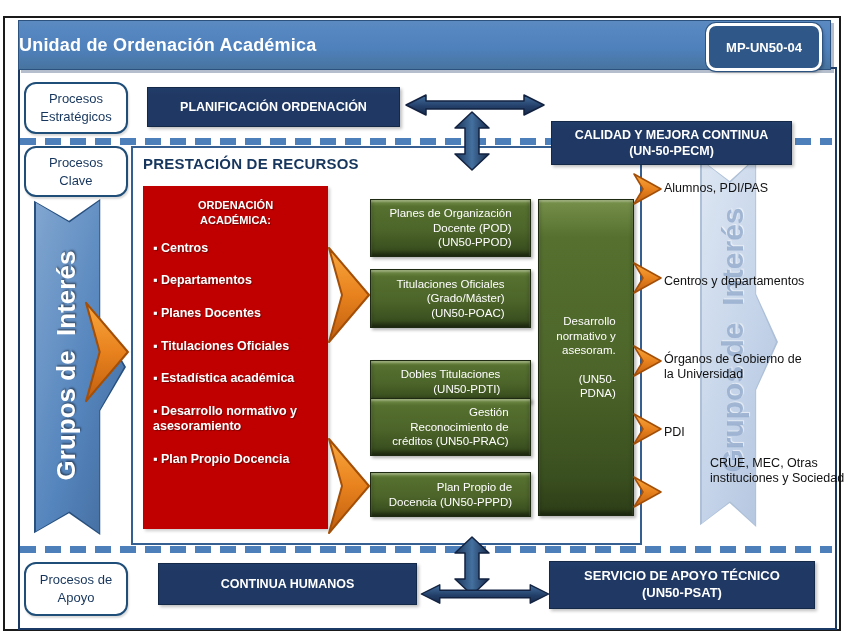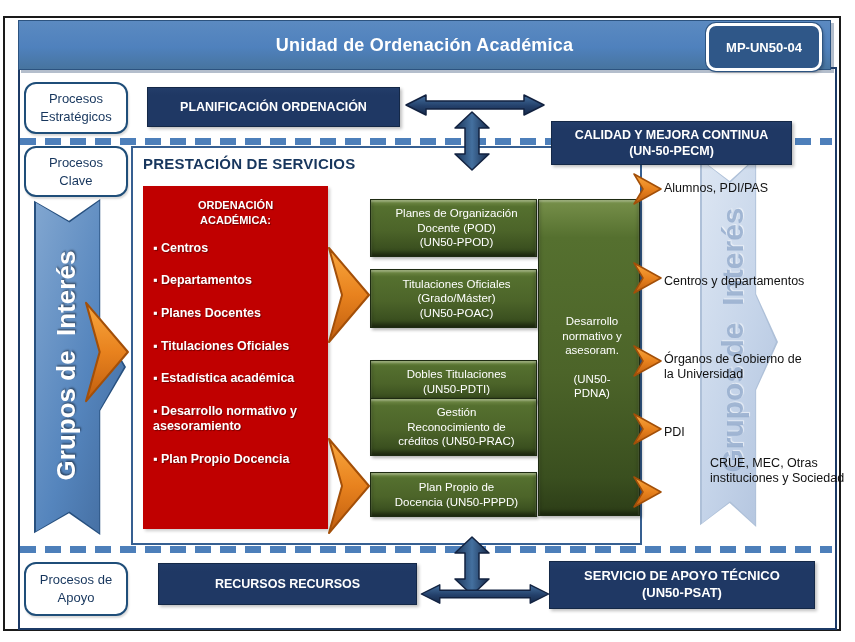--- a/index.html
+++ b/index.html
@@ -10,21 +10,21 @@
   .abs{position:absolute;}
   .ml{white-space:pre-line;}
   
   .frame-outer{left:3px;top:16px;width:834px;height:611px;border:2px solid #1a1a1a;z-index:0;}
   .frame-inner{left:18px;top:67px;width:815px;height:559px;border:2px solid #1c3a66;z-index:0;}
   
   .header-bar{
     left:18px;top:20px;width:811px;height:48px;z-index:4;
     background:linear-gradient(180deg,#5b8ac1 0%,#4f81bd 55%,#47749f 100%);
     border:1px solid #2c5380;box-shadow:3px 3px 0 rgba(40,70,110,.35);
-    display:flex;align-items:center;justify-content:center;
+    display:flex;align-items:center;
   }
   .header-title{color:#fff;font-weight:bold;font-size:18px;letter-spacing:.2px;}
   .badge{
     left:706px;top:23px;width:110px;height:42px;z-index:5;
     background:#2f5788;border:3px solid #fff;border-radius:10px;
     box-shadow:0 0 0 1px #2c5380,2px 2px 3px rgba(0,0,0,.25);
     display:flex;align-items:center;justify-content:center;
     color:#fff;font-weight:bold;font-size:13px;
   }
   
@@ -61,24 +61,23 @@
     color:#fff;padding-top:12px;box-sizing:border-box;box-shadow:2px 2px 3px rgba(0,0,0,.2);}
   .rb-title{text-align:center;font-weight:bold;font-size:11px;line-height:1.35;
     margin-bottom:13px;text-shadow:1px 1px 1px rgba(0,0,0,.4);}
   .rb-item{font-weight:bold;font-size:12.5px;line-height:1.25;margin:0 8px 17px 10px;
     text-shadow:1px 1px 1px rgba(0,0,0,.4);}
   .rb-item::before{content:"▪ ";}
   
   .gbox{
     left:237px;width:159px;z-index:2;position:absolute;
     background:linear-gradient(180deg,#77904a 0%,#55702f 12%,#4c6429 55%,#3a4f1f 88%,#2c3d17 100%);
-    border:1px solid #1e2b12;color:#fff;font-size:11.5px;text-align:center;line-height:1.25;
+    border:1px solid #1e2b12;color:#fff;font-size:11.5px;text-align:right;line-height:1.25;
     display:flex;align-items:center;justify-content:center;
     box-shadow:inset 0 2px 2px rgba(255,255,255,.28),inset 0 -3px 4px rgba(0,0,0,.4),2px 2px 3px rgba(0,0,0,.3);
-    padding-left:6px;
   }
   #gbox1{top:51px;height:56px;} #gbox2{top:121px;height:57px;}
   #gbox3{top:212px;height:41px;} #gbox4{top:250px;height:56px;}
   #gbox5{top:324px;height:43px;}
   #gbox-side{left:405px;top:51px;width:94px;height:315px;}
   
   .banner-wrap{z-index:2;}
   #banner-left{left:34px;top:199px;width:92px;height:336px;}
   #banner-right{left:700px;top:157px;width:78px;height:370px;}
   .banner-shape{position:absolute;inset:0;
@@ -163,21 +162,21 @@
     <span class="banner-text">Grupos de  Interés</span>
   </div>
 
   <div class="abs banner-wrap" id="banner-right">
     <div class="banner-shape bs-border-right"></div>
     <div class="banner-shape bs-fill-right"></div>
     <span class="banner-text">Grupos de  Interés</span>
   </div>
 
   <div class="abs main-box">
-    <span class="abs main-title">PRESTACIÓN DE SERVICIOS</span>
+    <span class="abs main-title">PRESTACIÓN DE RECURSOS</span>
 
     <div class="abs red-box">
       <div class="rb-title ml">ORDENACIÓN
 ACADÉMICA:</div>
       <div class="rb-item">Centros</div>
       <div class="rb-item">Departamentos</div>
       <div class="rb-item">Planes Docentes</div>
       <div class="rb-item">Titulaciones Oficiales</div>
       <div class="rb-item">Estadística académica</div>
       <div class="rb-item">Desarrollo normativo y asesoramiento</div>
@@ -247,17 +246,17 @@
   </svg>
   <svg class="abs arr" id="harr-top" width="144" height="26" viewBox="0 0 142 26">
     <path d="M2,13 L22,3 L22,9 L120,9 L120,3 L140,13 L120,23 L120,17 L22,17 L22,23 Z" fill="url(#nh)" stroke="#122240" stroke-width="1.5" stroke-linejoin="round"></path>
   </svg>
   <svg class="abs arr" id="harr-bottom" width="144" height="24" viewBox="0 0 142 26">
     <path d="M2,13 L22,3 L22,9 L120,9 L120,3 L140,13 L120,23 L120,17 L22,17 L22,23 Z" fill="url(#nh)" stroke="#122240" stroke-width="1.5" stroke-linejoin="round"></path>
   </svg>
 
   <div class="abs plabel ml" id="pl-apoyo">Procesos de
 Apoyo</div>
-  <div class="abs navy-box ml" id="box-recursos">RECURSOS RECURSOS</div>
+  <div class="abs navy-box ml" id="box-recursos">CONTINUA HUMANOS</div>
   <div class="abs navy-box ml" id="box-servicio">SERVICIO DE APOYO TÉCNICO
 (UN50-PSAT)</div>
 
 </div>
 
 </body></html>

